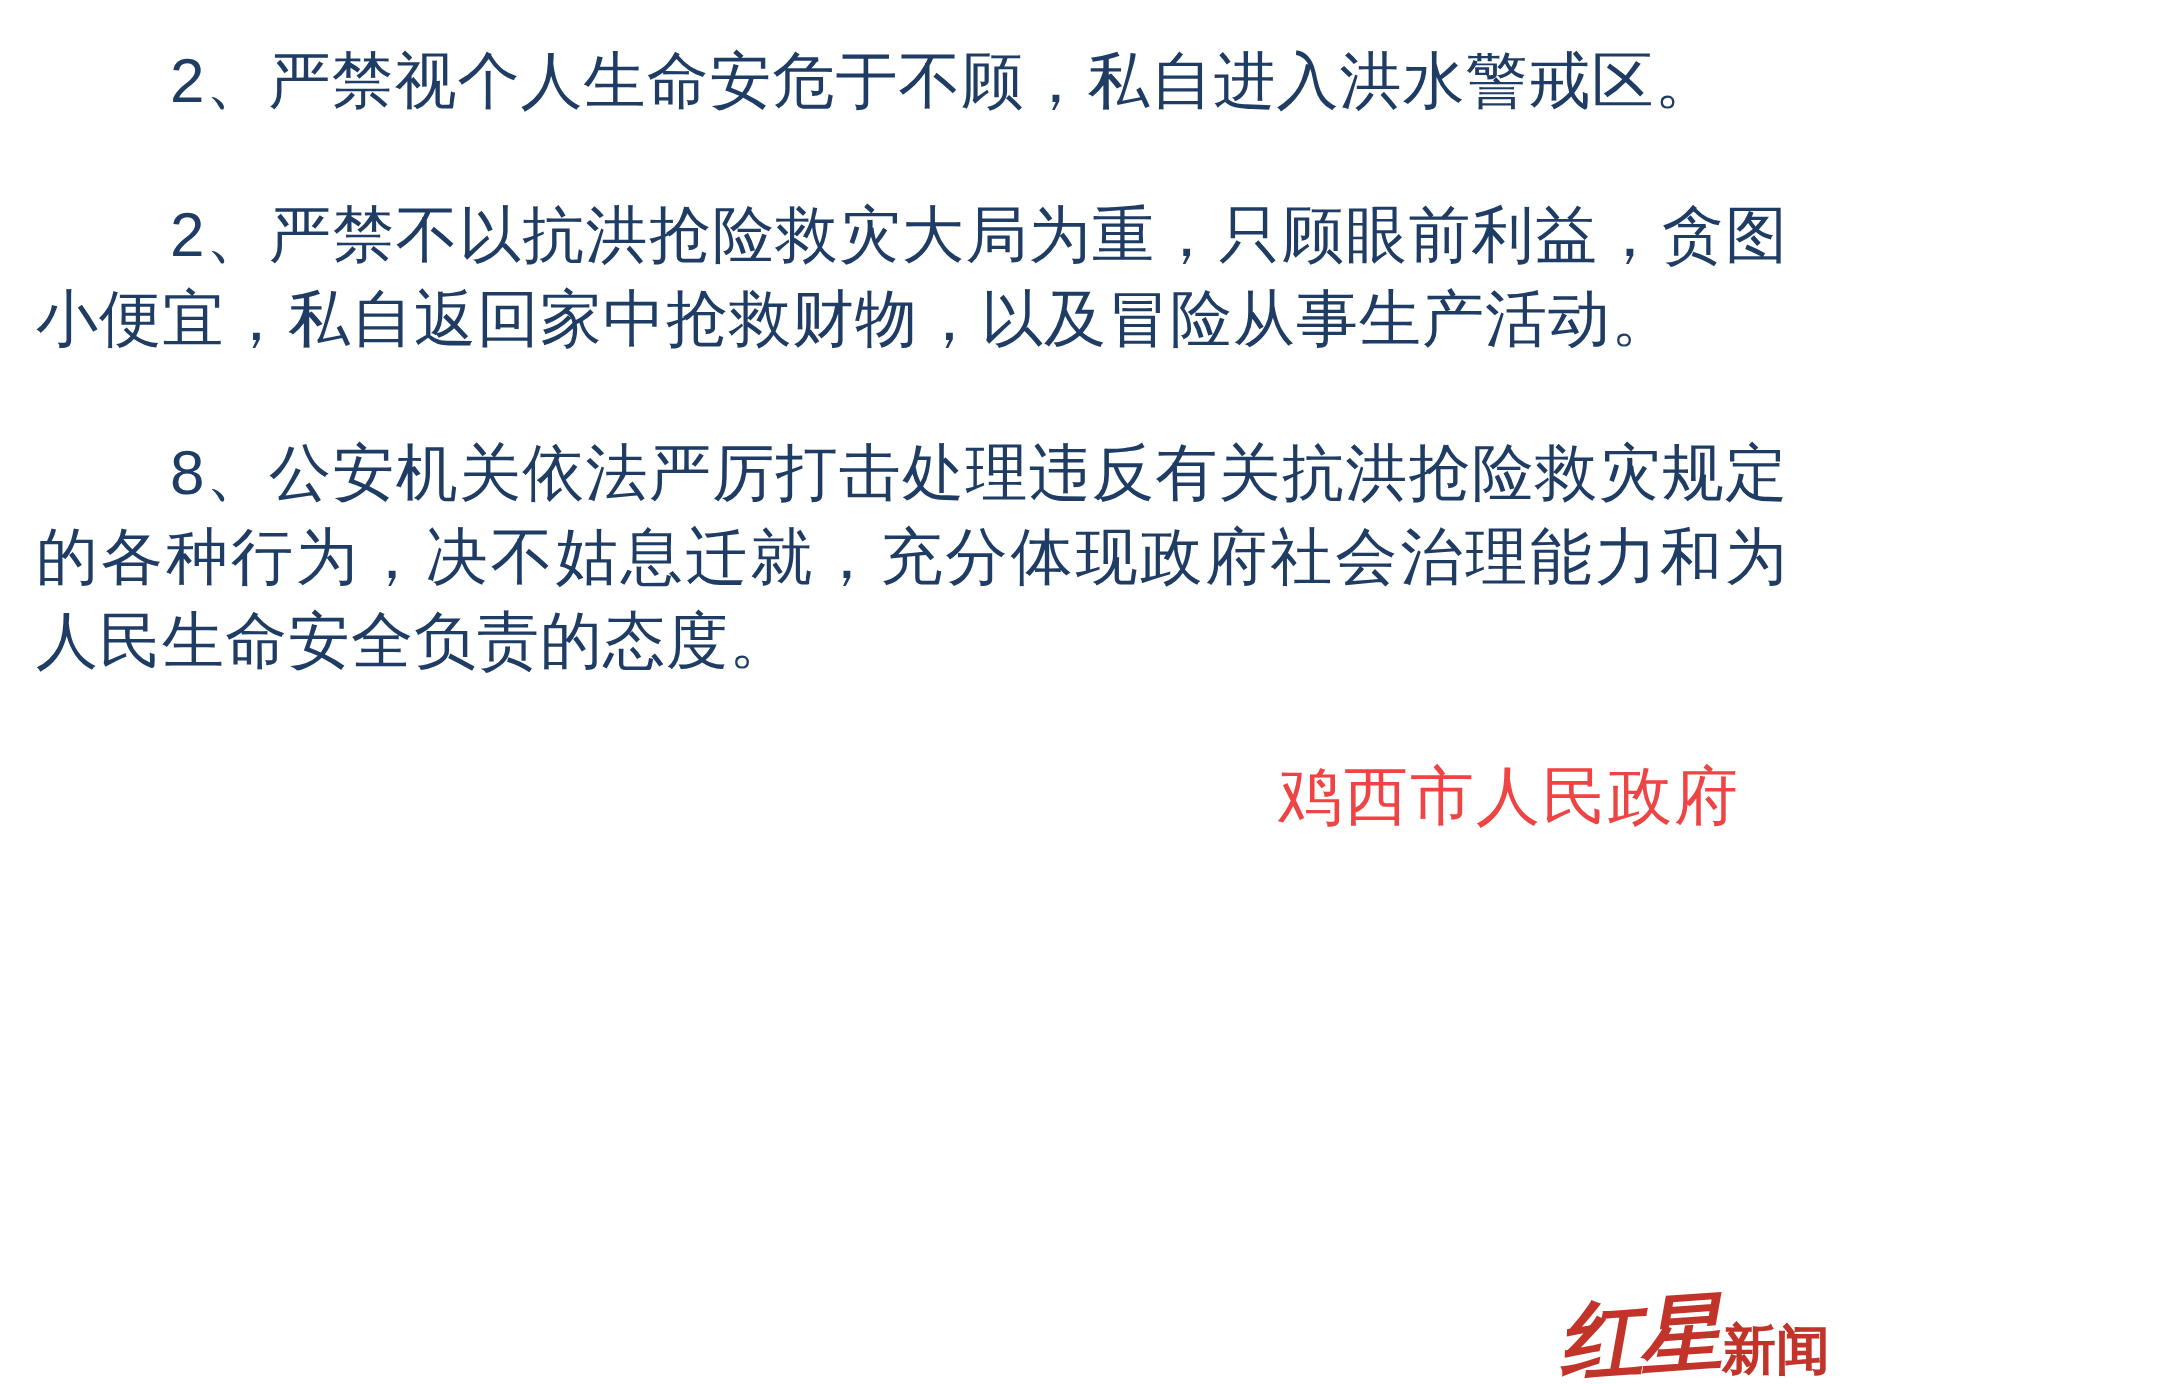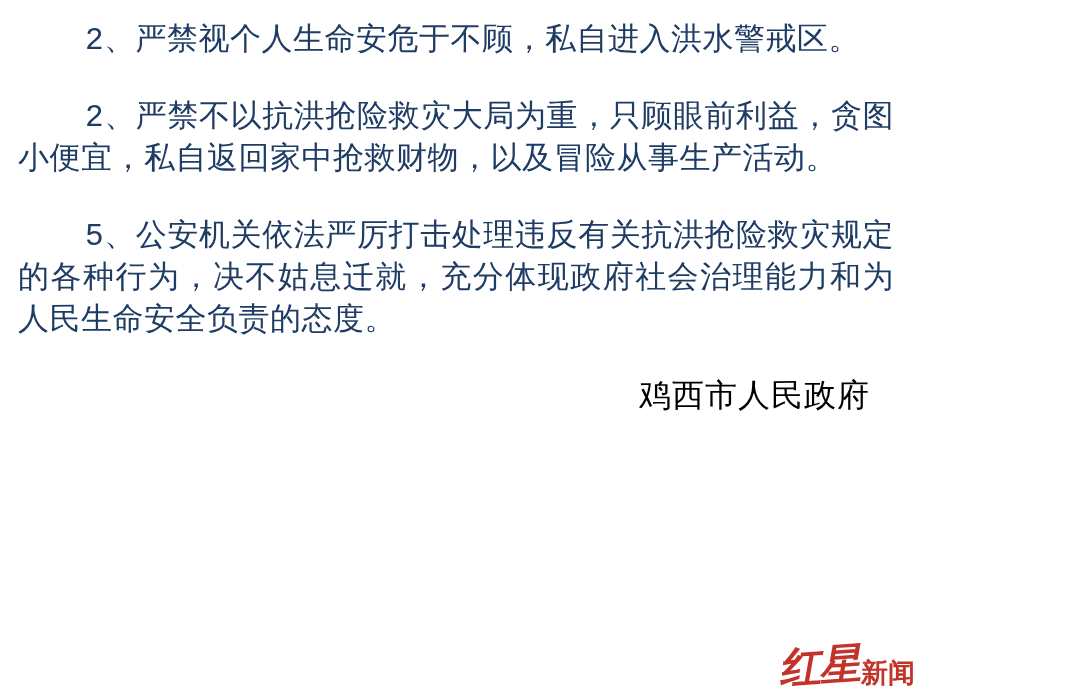--- a/index.html
+++ b/index.html
@@ -6,21 +6,21 @@
     margin: 0;
     padding: 0;
     background: #ffffff;
   }
   .page {
     position: relative;
     width: 919px;
     height: 692px;
     background: #ffffff;
     overflow: hidden;
-    font-family: Liberation Mono, monospace;
+    font-family: Liberation Sans, sans-serif;
   }
   .content {
     padding: 20px 25px 0 18px;
   }
   .para {
     margin: 0 0 35px 0;
     font-size: 31px;
     line-height: 42px;
     letter-spacing: 0.5px;
     color: #1e3c64;
@@ -68,23 +68,23 @@
     letter-spacing: 0;
   }
 </style>
 </head>
 <body>
 
 <div class="page" style="background: rgb(255, 255, 255);">
   <div class="content">
     <p class="para" style="color: rgb(30, 60, 100);">2、严禁视个人生命安危于不顾，私自进入洪水警戒区。</p>
     <p class="para" style="color: rgb(30, 60, 100);">2、严禁不以抗洪抢险救灾大局为重，只顾眼前利益，贪图小便宜，私自返回家中抢救财物，以及冒险从事生产活动。</p>
-    <p class="para" style="color: rgb(30, 60, 100);">5、公安机关依法严厉打击处理违反有关抗洪抢险救灾规定的各种行为，决不姑息迁就，充分体现政府社会治理能力和为人民生命安全负责的态度。</p>
+    <p class="para" style="color: rgb(30, 60, 100);">8、公安机关依法严厉打击处理违反有关抗洪抢险救灾规定的各种行为，决不姑息迁就，充分体现政府社会治理能力和为人民生命安全负责的态度。</p>
 
-    <div class="sign-block" style="color: #000000;">
+    <div class="sign-block" style="color: #ef4444;">
       <p class="signature">鸡西市人民政府</p>
     </div>
   </div>
 
   <div class="watermark" style="color: rgb(194, 52, 42);">
     <span class="wm-calligraphy">红星</span>
     <span class="wm-block">新闻</span>
   </div>
 </div>
 

